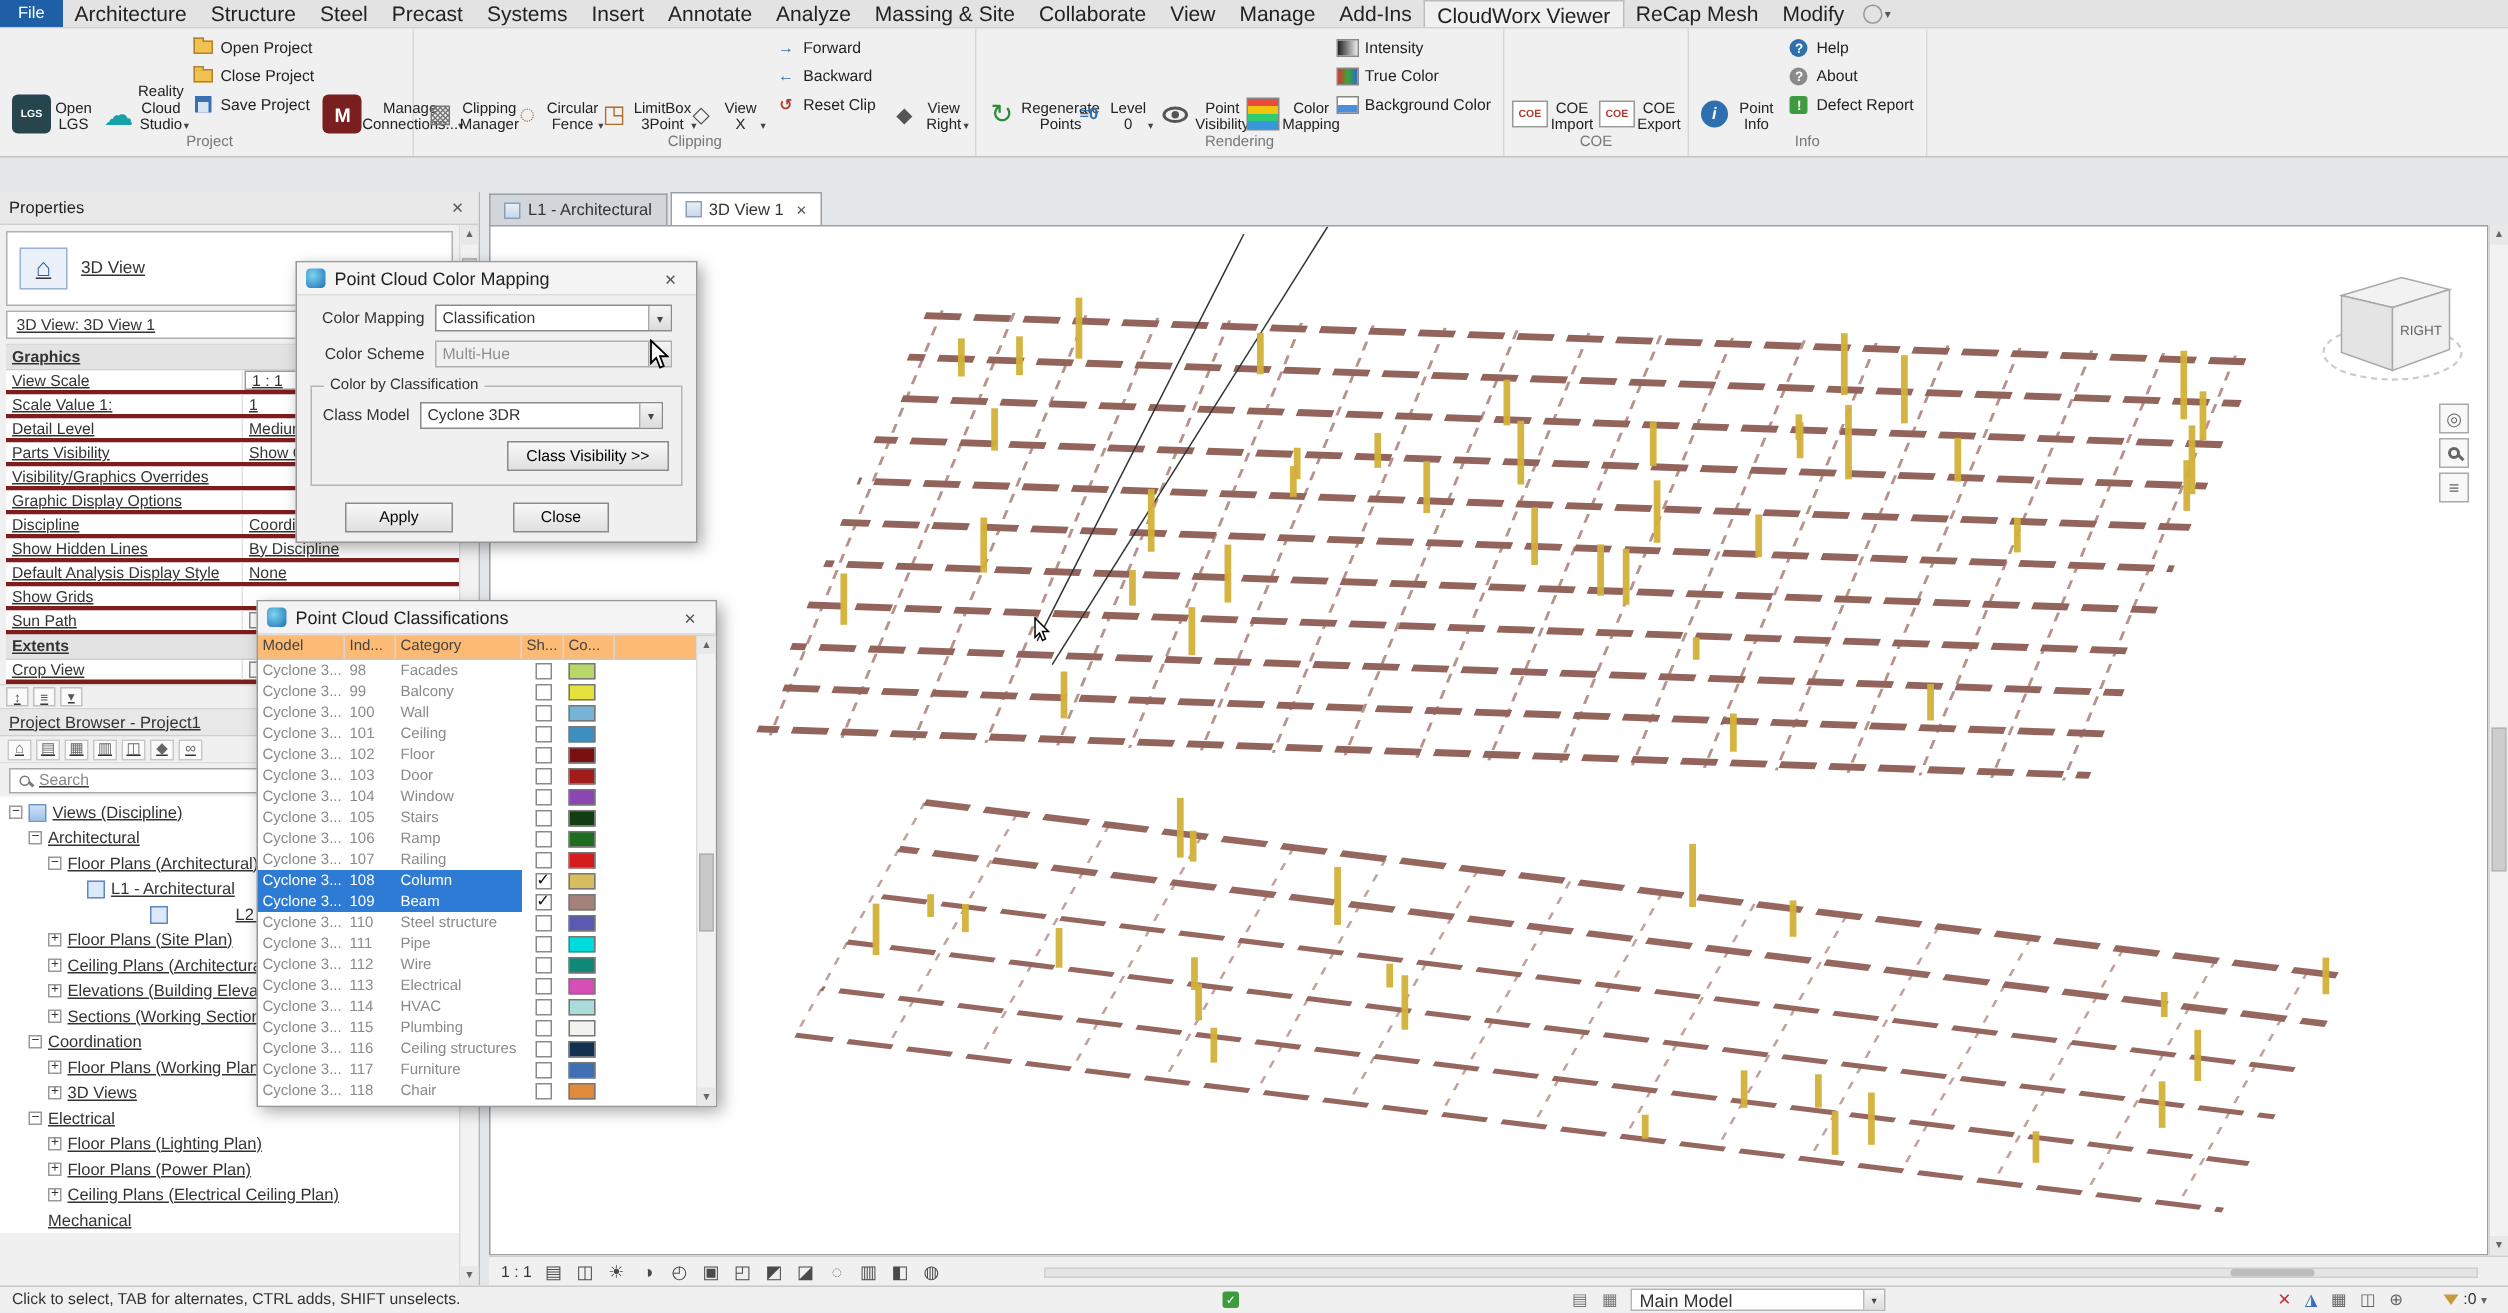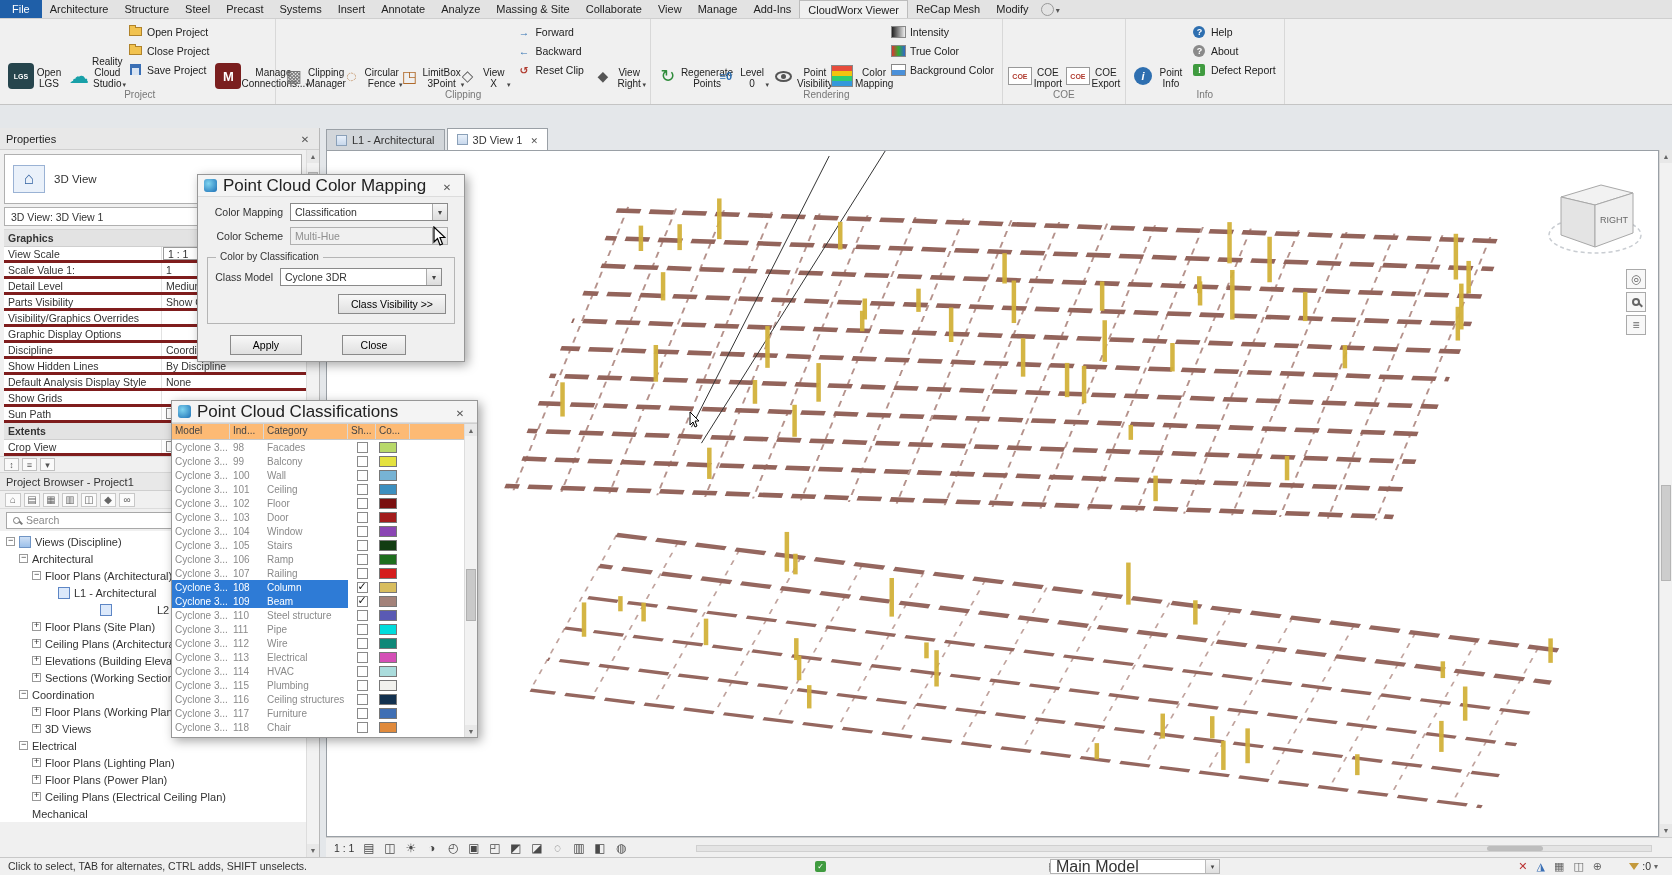--- a/index.html
+++ b/index.html
@@ -6,21 +6,21 @@
   html,body { width:1672px; height:875px; overflow:hidden;
     font-family:"Liberation Sans","DejaVu Sans",sans-serif; font-size:11px; color:#333;
     background:#e4e7ea; }
   #app { position:relative; width:1672px; height:875px; }
 
   
   #menubar { position:absolute; top:0; left:0; right:0; height:19px; background:#e3e3e3;
     border-bottom:1px solid #cfcfcf; display:flex; align-items:stretch; }
   #file-tab { background:#1f5fa8; color:#fff; padding:0 12px; display:flex; align-items:center;
     font-size:11px; }
-  .mtab { padding:0 8px; display:flex; align-items:center; font-size:11px; color:#222; cursor:default; }
+  .mtab { padding:0 8px; display:flex; align-items:center; font-size:14px; color:#222; cursor:default; }
   .mtab.active { background:#f0f0f0; border:1px solid #bcbcbc; border-bottom:none; }
   #menu-extra { margin-left:4px; display:flex; align-items:center; gap:2px; color:#555; }
   #menu-extra .dot { width:13px; height:13px; border:1px solid #999; border-radius:50%;
     display:flex; align-items:center; justify-content:center; font-size:8px; }
   #menu-extra .car::after { content:"▾"; font-size:8px; }
 
   
   #ribbon { position:absolute; top:19px; left:0; right:0; height:86px; background:#f0f0f0;
     border-bottom:1px solid #c4c4c4; display:flex; align-items:stretch; padding-left:4px; }
   .rgroup { display:flex; flex-direction:column; border-right:1px solid #d8d8d8; padding:0 4px; }
@@ -79,21 +79,21 @@
   .i-defect { background:#3f9b3f; border-radius:2px; width:12px; height:12px; color:#fff; font-size:9px; font-weight:bold; }
   .i-defect::after { content:"!"; }
 
   
   #props { position:absolute; top:128px; left:0; width:320px; height:729px; background:#f0f0f0;
     border-right:1px solid #b8b8b8; display:flex; flex-direction:column; }
   #props-title { height:22px; background:#e8e8e8; border-bottom:1px solid #cfcfcf;
     display:flex; align-items:center; padding:0 6px; font-size:11px; color:#222; }
   #props-title .x { margin-left:auto; width:16px; text-align:center; color:#555; }
   #props-title .x::after { content:"✕"; font-size:10px; }
-  #props-body { position:relative; flex:1; overflow:hidden; padding-right:13px; }
+  #props-body { position:relative; flex:1; overflow:hidden; padding-right:13px;text-decoration:underline; }
   .pscroll { position:absolute; right:0; top:0; bottom:0; width:13px; background:#f2f2f2; border-left:1px solid #ddd; }
   .pscroll .thumb { position:absolute; left:1px; right:1px; top:22px; height:120px; background:#cdcdcd; border:1px solid #b5b5b5; }
   .pscroll .up, .pscroll .dn { position:absolute; left:0; right:0; height:13px; color:#666;
     font-size:7px; display:flex; align-items:center; justify-content:center; background:#e8e8e8; }
   .pscroll .up { top:0; } .pscroll .up::after { content:"▲"; }
   .pscroll .dn { bottom:0; } .pscroll .dn::after { content:"▼"; }
 
   .typebox { margin:4px 4px 0 4px; background:#fff; border:1px solid #b0b0b0; height:50px;
     display:flex; align-items:center; gap:9px; padding:0 8px; }
   .h3d { width:32px; height:28px; background:#eaf1fa; border:1px solid #9ab2d4; color:#2f5f9f;
@@ -185,32 +185,32 @@
   #hscroll .thumb { position:absolute; top:0; bottom:0; left:790px; width:56px; background:#bdbdbd; border-radius:3px; }
 
   
   #status { position:absolute; top:857px; left:0; width:1672px; height:18px; background:#f0f0f0;
     border-top:1px solid #c8c8c8; font-size:10.5px; color:#333; }
   #status .hint { position:absolute; left:8px; top:2px; }
   .gdot { position:absolute; left:815px; top:3px; width:11px; height:11px; background:#3f9b3f;
     border-radius:2px; color:#fff; font-size:8px; display:flex; align-items:center; justify-content:center; }
   .gdot::after { content:"✓"; }
   .st-ic { position:absolute; top:2px; color:#777; font-size:11px; }
-  #mm-combo { position:absolute; left:1050px; top:1px; width:170px; height:15px; border:1px solid #b5b5b5;
-    background:#fff; display:flex; align-items:center; padding-left:5px; font-size:16px; }
+  #mm-combo { position:absolute; left:1087px; top:1px; width:170px; height:15px; border:1px solid #b5b5b5;
+    background:#fff; display:flex; align-items:center; padding-left:5px; font-size:12px; }
   #mm-combo .pcaret { height:13px; }
   #st-right { position:absolute; right:70px; top:2px; display:flex; gap:9px; align-items:center; }
   #st-filter { position:absolute; right:14px; top:2px; display:flex; gap:3px; align-items:center; }
   .funnel { width:0; height:0; border-left:5px solid transparent; border-right:5px solid transparent;
     border-top:7px solid #c49a3c; display:inline-block; }
 
   
   .dlg { position:absolute; background:#f0f0f0; border:1px solid #979797; box-shadow:3px 3px 10px rgba(0,0,0,.35); }
   .dtitle { height:22px; display:flex; align-items:center; gap:6px; padding:0 6px; background:#f4f4f4;
-    border-bottom:1px solid #dcdcdc; font-size:17px; color:#222; }
+    border-bottom:1px solid #dcdcdc; font-size:12px; color:#222; }
   .cw-ic { width:13px; height:13px; border-radius:3px; flex:none;
     background:radial-gradient(circle at 35% 35%, #7fd4f0, #1b6fb5); }
   .dx { margin-left:auto; width:22px; text-align:center; color:#555; }
   .dx::after { content:"✕"; font-size:10px; }
   .combo { display:flex; align-items:center; background:#fff; border:1px solid #8a8a8a; height:18px;
     font-size:10.5px; padding-left:4px; }
   .combo .ar { margin-left:auto; width:15px; height:100%; background:linear-gradient(#f6f6f6,#dcdcdc);
     border-left:1px solid #aaa; display:flex; align-items:center; justify-content:center; }
   .combo .ar::after { content:"▾"; font-size:8px; color:#444; }
   .combo.disabled { background:#f0f0f0; color:#8f8f8f; border-color:#b0b0b0; }

